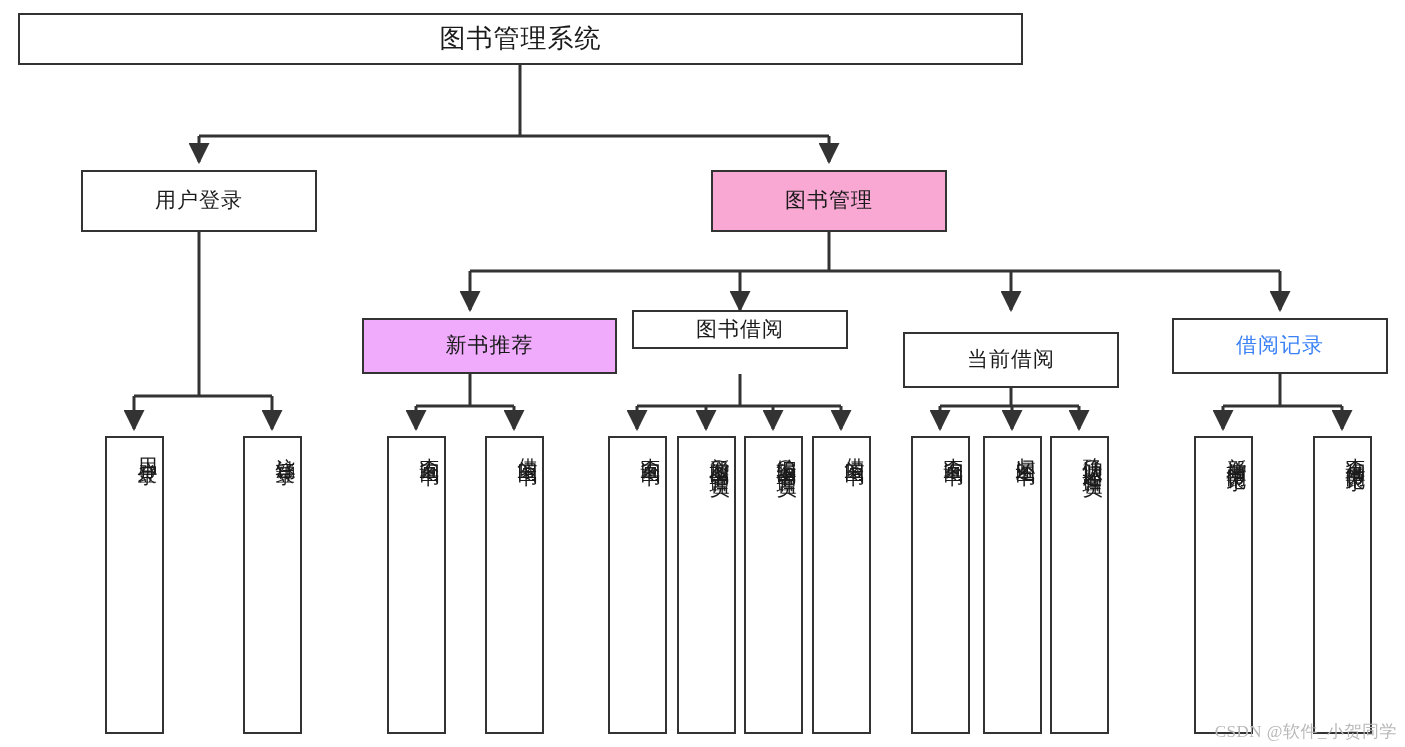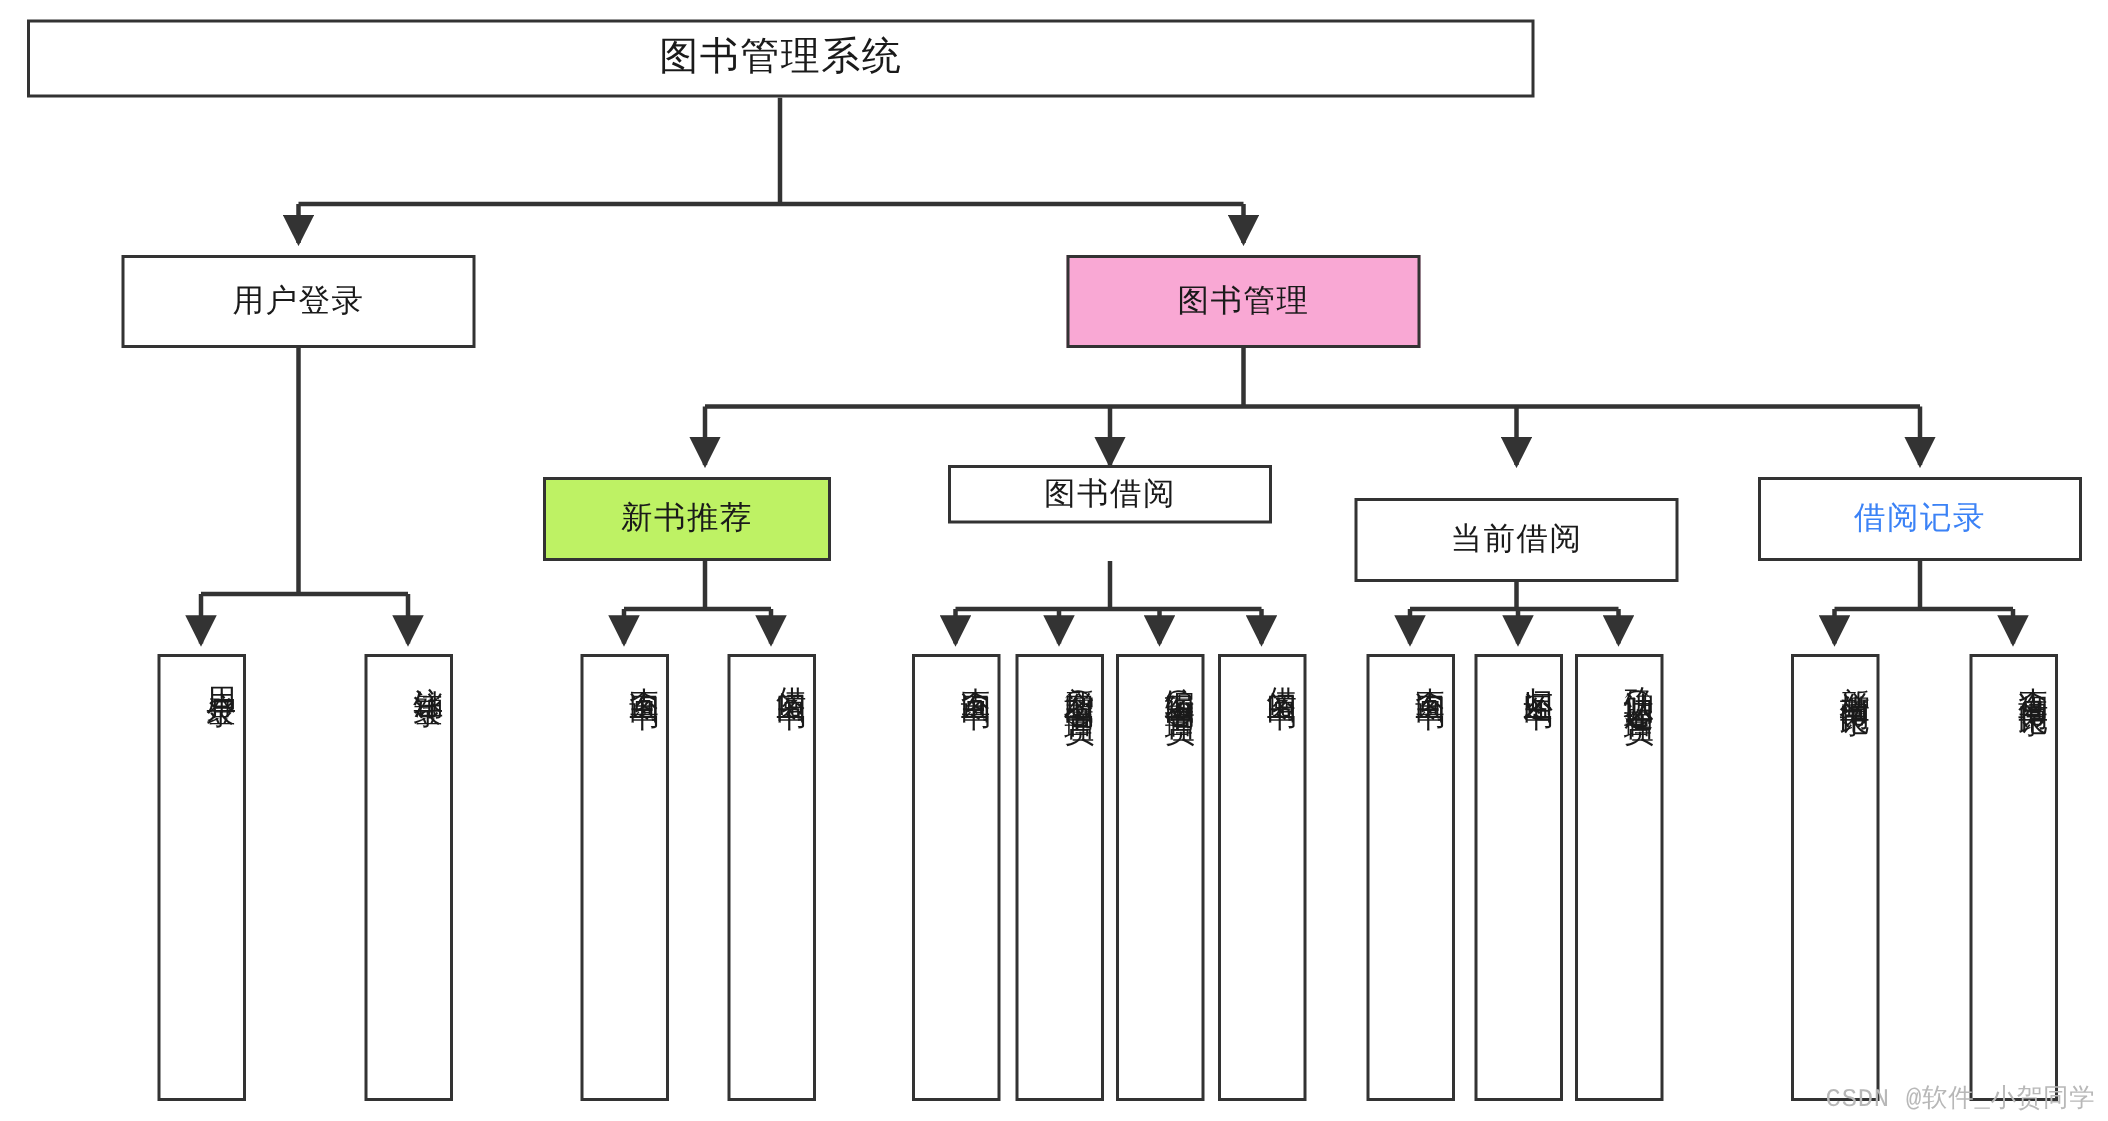--- a/index.html
+++ b/index.html
@@ -65,21 +65,21 @@
     text-align: center;
   }
   .watermark {
     position: absolute;
     right: 8px;
     bottom: 4px;
     font-size: 17px;
     color: #b8b8b8;
     letter-spacing: 0.5px;
     white-space: nowrap;
-    font-family: Liberation Mono, monospace;
+    font-family: Liberation Serif, serif;
   }
 </style>
 </head>
 <body>
 
 <div id="diagram-root">
 
   <svg id="connectors" viewBox="0 0 1405 747" xmlns="http://www.w3.org/2000/svg">
     <defs>
       <marker id="arrow" viewBox="0 0 10 10" refX="9" refY="5" markerWidth="7" markerHeight="7" orient="auto-start-reverse">
@@ -133,21 +133,21 @@
   <div id="nodes-layer">
       <div class="node horiz root-node" style="left: 18px; top: 13px; width: 1005px; height: 52px; border-color: rgb(51, 51, 51); background: rgb(255, 255, 255); color: rgb(26, 26, 26);">
         <span>图书管理系统</span>
       </div>
       <div class="node horiz" style="left: 81px; top: 170px; width: 236px; height: 62px; border-color: rgb(51, 51, 51); background: rgb(255, 255, 255); color: rgb(26, 26, 26);">
         <span>用户登录</span>
       </div>
       <div class="node horiz" style="left: 711px; top: 170px; width: 236px; height: 62px; border-color: rgb(51, 51, 51); background: #f9a8d4; color: rgb(26, 26, 26);">
         <span>图书管理</span>
       </div>
-      <div class="node horiz" style="left: 362px; top: 318px; width: 192px; height: 56px; border-color: rgb(51, 51, 51); background: #bef264; color: rgb(26, 26, 26);">
+      <div class="node horiz" style="left: 362px; top: 318px; width: 255px; height: 56px; border-color: rgb(51, 51, 51); background: #f0abfc; color: rgb(26, 26, 26);">
         <span>新书推荐</span>
       </div>
       <div class="node horiz" style="left: 632px; top: 310px; width: 216px; height: 39px; border-color: rgb(51, 51, 51); background: rgb(255, 255, 255); color: rgb(26, 26, 26);">
         <span>图书借阅</span>
       </div>
       <div class="node horiz" style="left: 903px; top: 332px; width: 216px; height: 56px; border-color: rgb(51, 51, 51); background: rgb(255, 255, 255); color: rgb(26, 26, 26);">
         <span>当前借阅</span>
       </div>
       <div class="node horiz" style="left: 1172px; top: 318px; width: 216px; height: 56px; border-color: rgb(51, 51, 51); background: rgb(255, 255, 255); color: #3b82f6;">
         <span>借阅记录</span>

